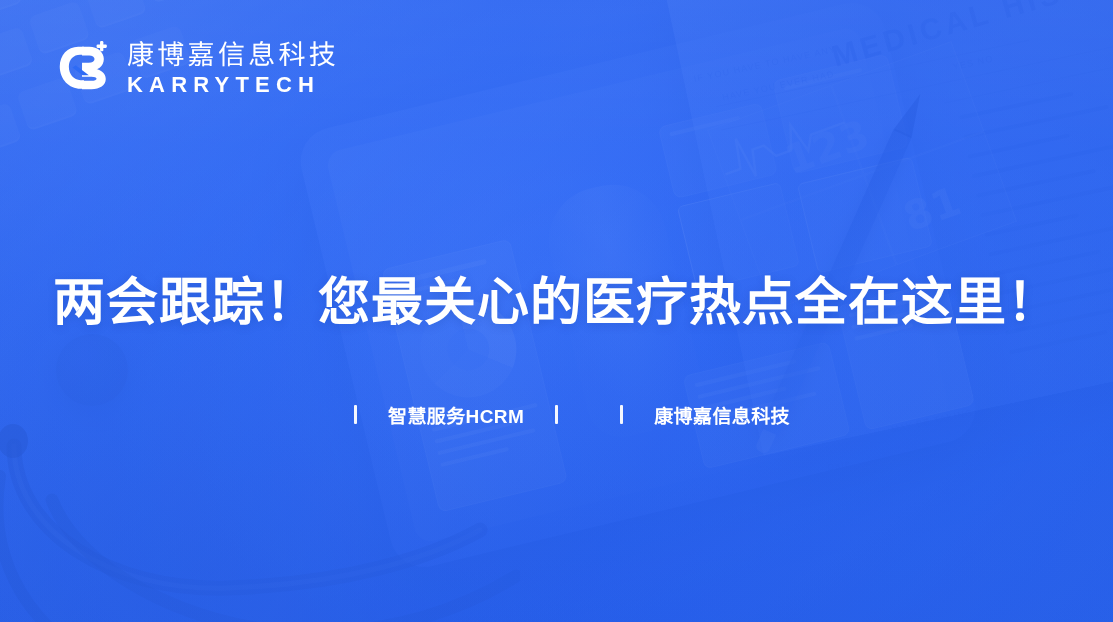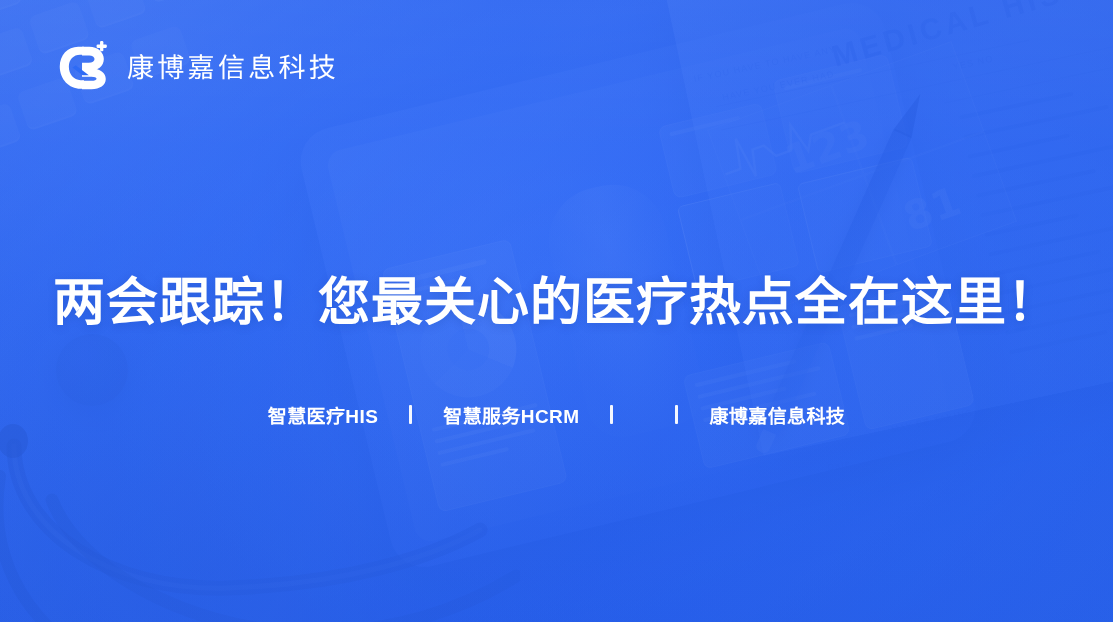--- a/index.html
+++ b/index.html
@@ -457,27 +457,27 @@
         <path d="M30.5 12 C 42 12, 50 18.5, 50 27 C 50 35, 42.5 40, 33.5 40 L 26 40 L 26 52 L 14 52 L 14 12 Z" fill="#ffffff" opacity="0"></path>
         <path d="M27 9 C 16.2 9, 8 17.6, 8 29.5 C 8 42.6, 17.6 52.5, 29.5 52.5 L 33 52.5 L 33 43.5 L 29.5 43.5 C 22.5 43.5, 17.4 37.6, 17.4 29.8 C 17.4 22.4, 22.3 17.4, 29 17.4 L 33 17.4 L 33 9 Z" fill="#ffffff"></path>
         <path d="M38.5 9 C 47.2 9, 53.5 14.6, 53.5 21.8 C 53.5 29.2, 47.1 34.2, 38.3 34.2 L 31 34.2 L 31 25.6 L 38 25.6 C 41.6 25.6, 43.9 24.2, 43.9 21.8 C 43.9 19.5, 41.7 18, 38.3 18 L 31 18 L 31 9 Z" fill="#ffffff"></path>
         <path d="M41 31.5 C 49.4 31.5, 55.5 36.1, 55.5 42.2 C 55.5 48.4, 49.3 52.8, 40.8 52.8 L 31 52.8 L 31 44.2 L 40.6 44.2 C 44 44.2, 46 43.3, 46 42.1 C 46 40.9, 44 40, 40.6 40 L 31 40 L 31 31.5 Z" fill="#ffffff"></path>
         <path d="M24.5 28 L 38 38.5 L 31.5 38.5 L 21 30.5 Z" fill="#2e6bf5"></path>
         <rect x="49.6" y="3.2" width="3.4" height="10.6" rx="1.2" fill="#ffffff"></rect>
         <rect x="46" y="6.8" width="10.6" height="3.4" rx="1.2" fill="#ffffff"></rect>
       </svg>
       <span class="logo-text">
         <span class="logo-cn">康博嘉信息科技</span>
+        <span class="logo-en">KARRYTECH</span>
       </span>
     </div>
 
     <h1 class="headline">两会跟踪！您最关心的医疗热点全在这里！</h1>
 
     <div class="subnav">
-      <span class="subnav-item">智慧医疗HIS</span>
       <span class="subnav-sep"></span>
       <span class="subnav-item">智慧服务HCRM</span>
       <span class="subnav-sep"></span>
       <span class="subnav-sep"></span>
       <span class="subnav-item">康博嘉信息科技</span>
     </div>
 
   </div>
 </div>
 

